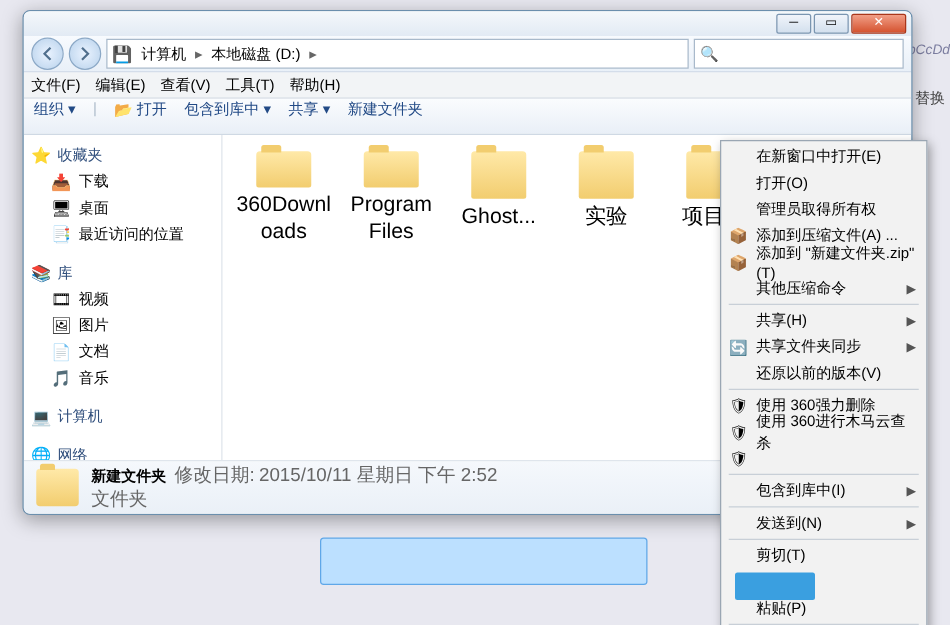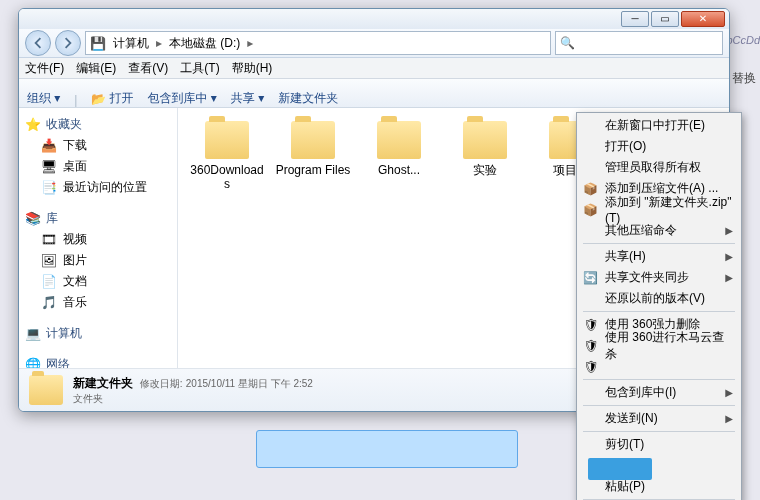--- a/index.html
+++ b/index.html
@@ -10,40 +10,40 @@
 .navbar{height:28px;background:linear-gradient(#f7fafe,#e9f0f8);border-bottom:1px solid #c7d4e4;display:flex;align-items:center;padding:0 6px;gap:4px}
 .navbtn{width:24px;height:24px;border-radius:50%;background:radial-gradient(#eaf3ff,#b7d1eb);border:1px solid #8ba8c6;display:flex;align-items:center;justify-content:center;color:#51708e;font-size:14px;cursor:pointer}
 .navbtn svg{width:12px;height:12px}
 .addressbar{flex:1;height:22px;border:1px solid #a8b9cb;background:#fff;display:flex;align-items:center;padding:0 4px;gap:4px}
 .addressbar .crumb{padding:0 3px;cursor:pointer}
 .addressbar .chev{color:#666}
 .searchbox{width:158px;height:22px;border:1px solid #a8b9cb;background:#fff;display:flex;align-items:center;padding:0 4px;color:#888}
 .searchbox .sico{margin-right:4px}
 .menubar{height:20px;background:#f2f4f6;border-bottom:1px solid #d2d9e2;display:flex;align-items:center;padding:0 6px;gap:12px}
 .menubar span{cursor:pointer}
-.toolbar{height:28px;background:linear-gradient(#fafcfe,#e9eff7);border-bottom:1px solid #cfd9e4;display:flex;align-items:flex-end;padding:0 8px;gap:14px;color:#224a86}
+.toolbar{height:28px;background:linear-gradient(#fafcfe,#e9eff7);border-bottom:1px solid #cfd9e4;display:flex;align-items:flex-start;padding:0 8px;gap:14px;color:#224a86}
 .toolbar .sep{color:#aebccb}
 .toolbar .tb{cursor:pointer;display:flex;align-items:center;gap:3px}
 .body{flex:1;display:flex;min-height:0}
 .sidebar{width:154px;border-right:1px solid #dfe5ec;padding:6px 2px;overflow:hidden}
 .tree-group{margin-bottom:10px}
 .tree-head{display:flex;align-items:center;gap:5px;padding:2px 4px;color:#2f4e7c;font-weight:500}
 .tree-item{display:flex;align-items:center;gap:6px;padding:2px 4px 2px 20px;cursor:pointer}
 .ico{width:16px;height:16px;display:inline-flex;align-items:center;justify-content:center;font-size:13px}
 .content{flex:1;display:flex;flex-wrap:wrap;align-content:flex-start;padding:8px;gap:8px 4px;overflow:hidden}
 .folder{width:76px;height:74px;display:flex;flex-direction:column;align-items:center;text-align:center;cursor:pointer;padding:4px 2px;border:1px solid transparent}
 .folder.selected{background:#cee6fb;border-color:#7fb6ea}
 .folder .ficon{width:44px;height:38px;background:linear-gradient(#ffe9a8,#f2cd6f);border-radius:3px 3px 2px 2px;position:relative;margin-bottom:4px}
 .folder .ficon:before{content:"";position:absolute;left:4px;top:-5px;width:16px;height:6px;background:#f2cd6f;border-radius:2px 2px 0 0}
-.folder .fname{font-size:12px;line-height:1.2;word-break:break-all}
+.folder .fname{font-size:17px;line-height:1.2;word-break:break-all}
 .status{height:42px;border-top:1px solid #dfe5ec;background:linear-gradient(#f5f8fc,#eaf0f7);display:flex;align-items:center;padding:0 10px;gap:10px}
 .status .sicon{width:34px;height:30px;background:linear-gradient(#ffe9a8,#f2cd6f);border-radius:3px;position:relative}
 .status .sicon:before{content:"";position:absolute;left:3px;top:-4px;width:12px;height:5px;background:#f2cd6f;border-radius:2px 2px 0 0}
 .status b{font-weight:600}
-.status .sub{color:#666;font-size:10px}
+.status .sub{color:#666;font-size:15px}
 .ctxmenu{position:absolute;left:576px;top:112px;width:160px;background:#f2f2f2;border:1px solid #9aa6b3;box-shadow:2px 3px 8px rgba(0,0,0,.35);padding:2px}
 .ctxmenu .mi{height:21px;display:flex;align-items:center;padding:0 6px 0 26px;position:relative;cursor:pointer;font-size:12px}
 .ctxmenu .mi .mico{position:absolute;left:4px;width:16px;text-align:center;font-size:12px}
 .ctxmenu .mi .arr{margin-left:auto;color:#555;font-size:10px}
 .ctxmenu .sepr{height:1px;background:#c8cfd7;margin:2px 4px}
 .bottom-bar{position:absolute;left:256px;top:430px;width:260px;height:36px;border:1px solid #5fa7e8;background:#bce0ff;border-radius:3px}
 .bottom-btn{position:absolute;right:108px;top:458px;width:64px;height:22px;background:#3a9fe0;border-radius:2px}
 .bg-text{position:absolute;right:0;top:34px;font-size:11px;color:#7c7ea0;font-style:italic}
 .bg-edge{position:absolute;right:4px;top:70px;font-size:12px;color:#444}
 </style>

